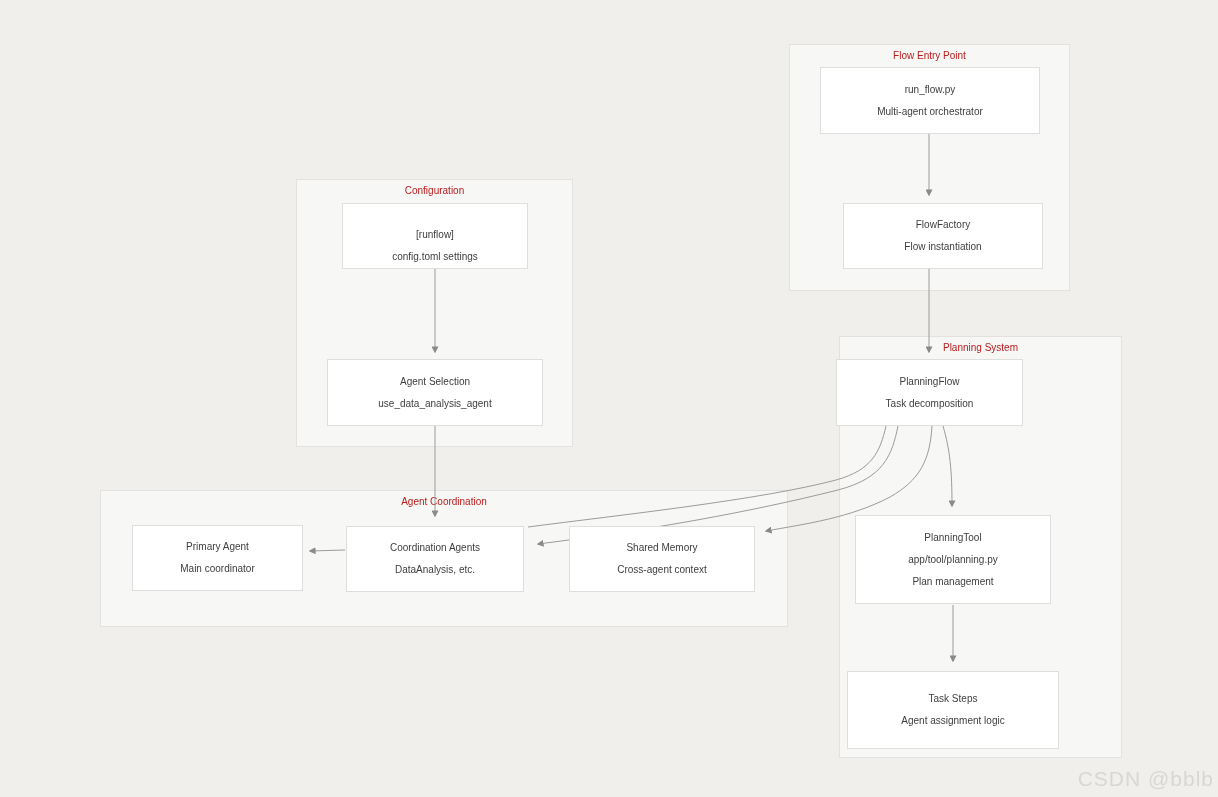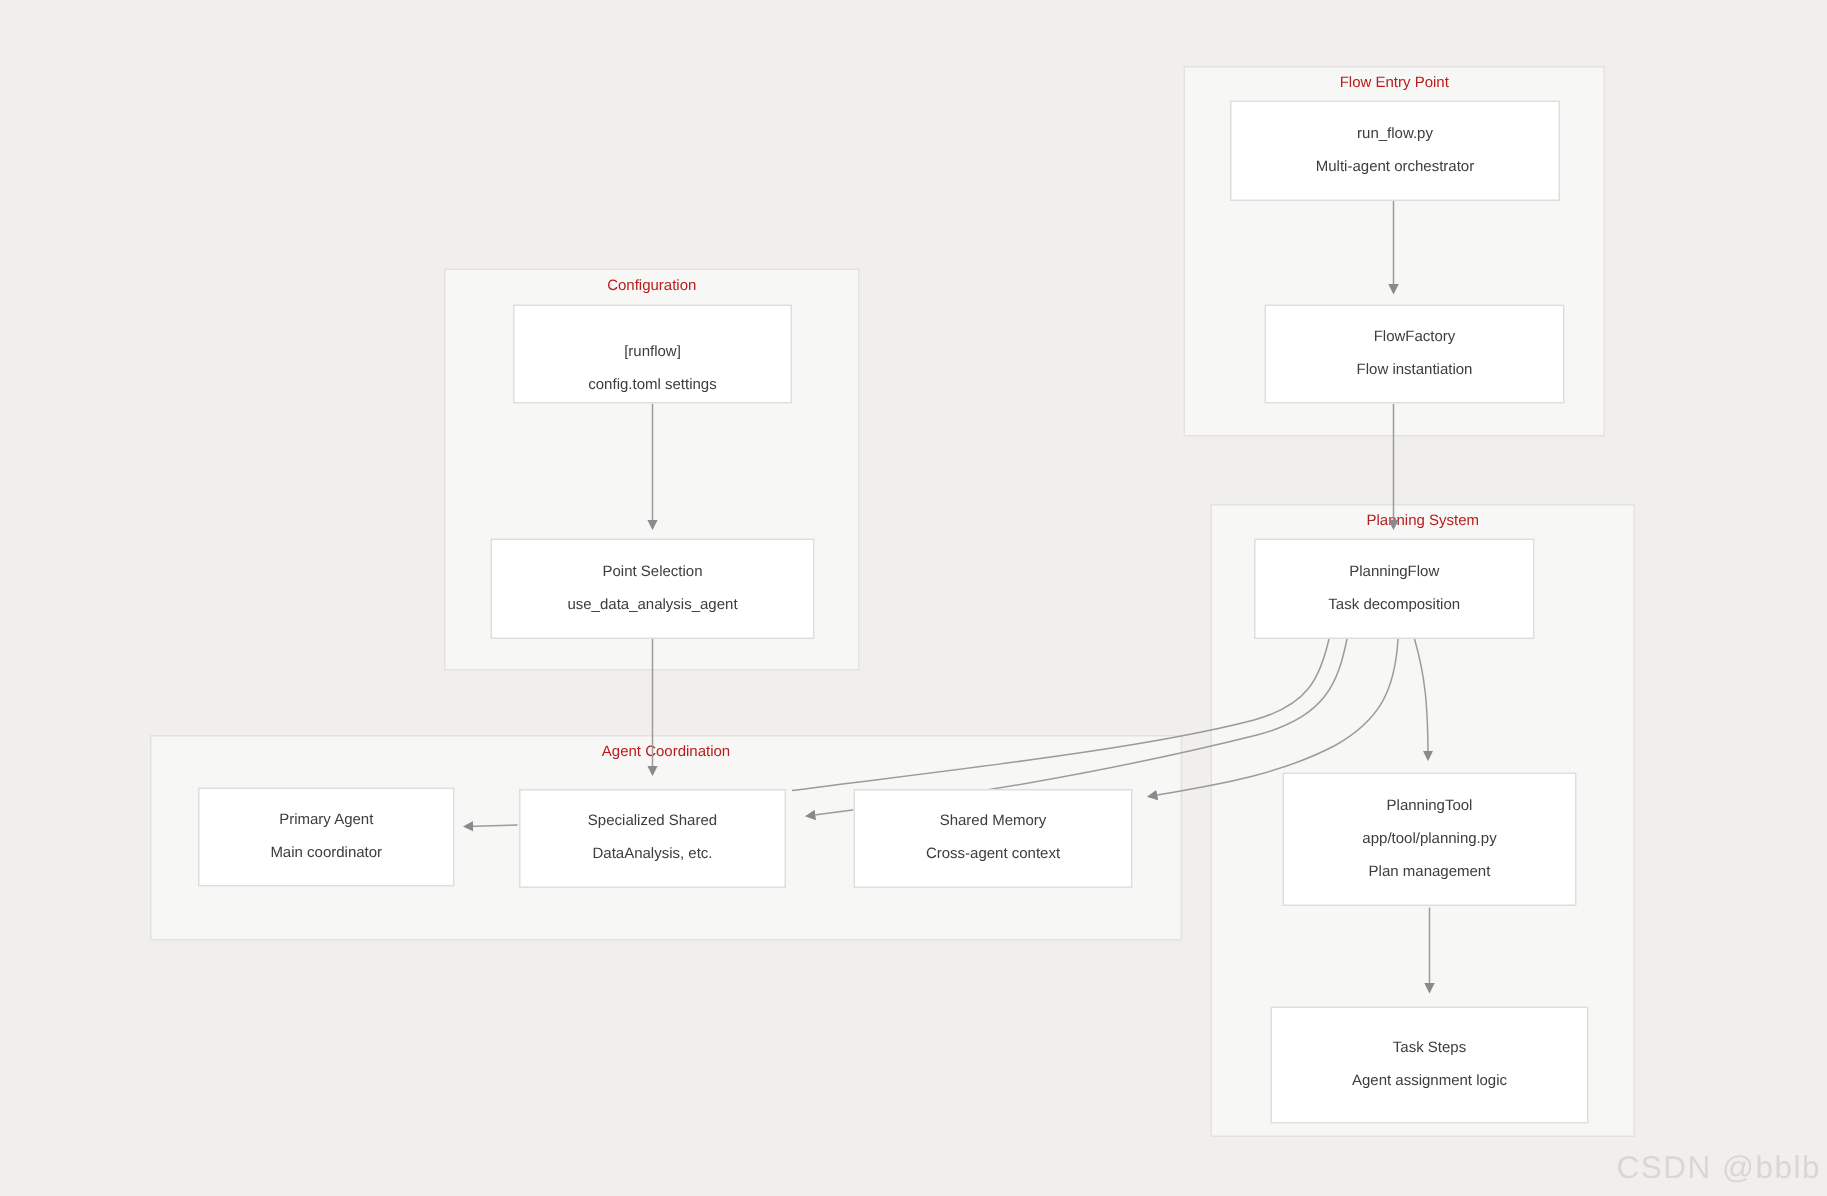--- a/index.html
+++ b/index.html
@@ -66,21 +66,21 @@
 <div class="canvas">
 
   <div class="group" style="left:789px;top:44px;width:281px;height:247px;">
     <div class="group-title">Flow Entry Point</div>
   </div>
 
   <div class="group" style="left:296px;top:179px;width:277px;height:268px;">
     <div class="group-title">Configuration</div>
   </div>
 
-  <div class="group" style="left:807px;top:336px;width:283px;height:422px;">
+  <div class="group" style="left:839px;top:336px;width:283px;height:422px;">
     <div class="group-title">Planning System</div>
   </div>
 
   <div class="group" style="left:100px;top:490px;width:688px;height:137px;">
     <div class="group-title">Agent Coordination</div>
   </div>
 
   <svg class="edge-layer" viewBox="0 0 1218 797" xmlns="http://www.w3.org/2000/svg">
     <defs>
       <marker id="arrow" viewBox="0 0 10 10" refX="8" refY="5" markerWidth="7" markerHeight="7" orient="auto-start-reverse">
@@ -118,42 +118,42 @@
     <div class="nl">FlowFactory</div>
     <div class="nl">Flow instantiation</div>
   </div>
 
   <div class="node" style="left:342px;top:203px;width:186px;height:66px;justify-content:flex-end;">
     <div class="nl">[runflow]</div>
     <div class="nl">config.toml settings</div>
   </div>
 
   <div class="node" style="left:327px;top:359px;width:216px;height:67px;">
-    <div class="nl">Point Selection</div>
+    <div class="nl">Agent Selection</div>
     <div class="nl">use_data_analysis_agent</div>
   </div>
 
   <div class="node" style="left:836px;top:359px;width:187px;height:67px;">
     <div class="nl">PlanningFlow</div>
     <div class="nl">Task decomposition</div>
   </div>
 
   <div class="node" style="left:855px;top:515px;width:196px;height:89px;">
     <div class="nl">PlanningTool</div>
     <div class="nl">app/tool/planning.py</div>
     <div class="nl">Plan management</div>
   </div>
 
   <div class="node" style="left:132px;top:525px;width:171px;height:66px;">
     <div class="nl">Primary Agent</div>
     <div class="nl">Main coordinator</div>
   </div>
 
   <div class="node" style="left:346px;top:526px;width:178px;height:66px;">
-    <div class="nl">Specialized Shared</div>
+    <div class="nl">Coordination Agents</div>
     <div class="nl">DataAnalysis, etc.</div>
   </div>
 
   <div class="node" style="left:569px;top:526px;width:186px;height:66px;justify-content:center;">
     <div class="nl">Shared Memory</div>
     <div class="nl">Cross-agent context</div>
   </div>
 
   <div class="node" style="left:847px;top:671px;width:212px;height:78px;">
     <div class="nl">Task Steps</div>

